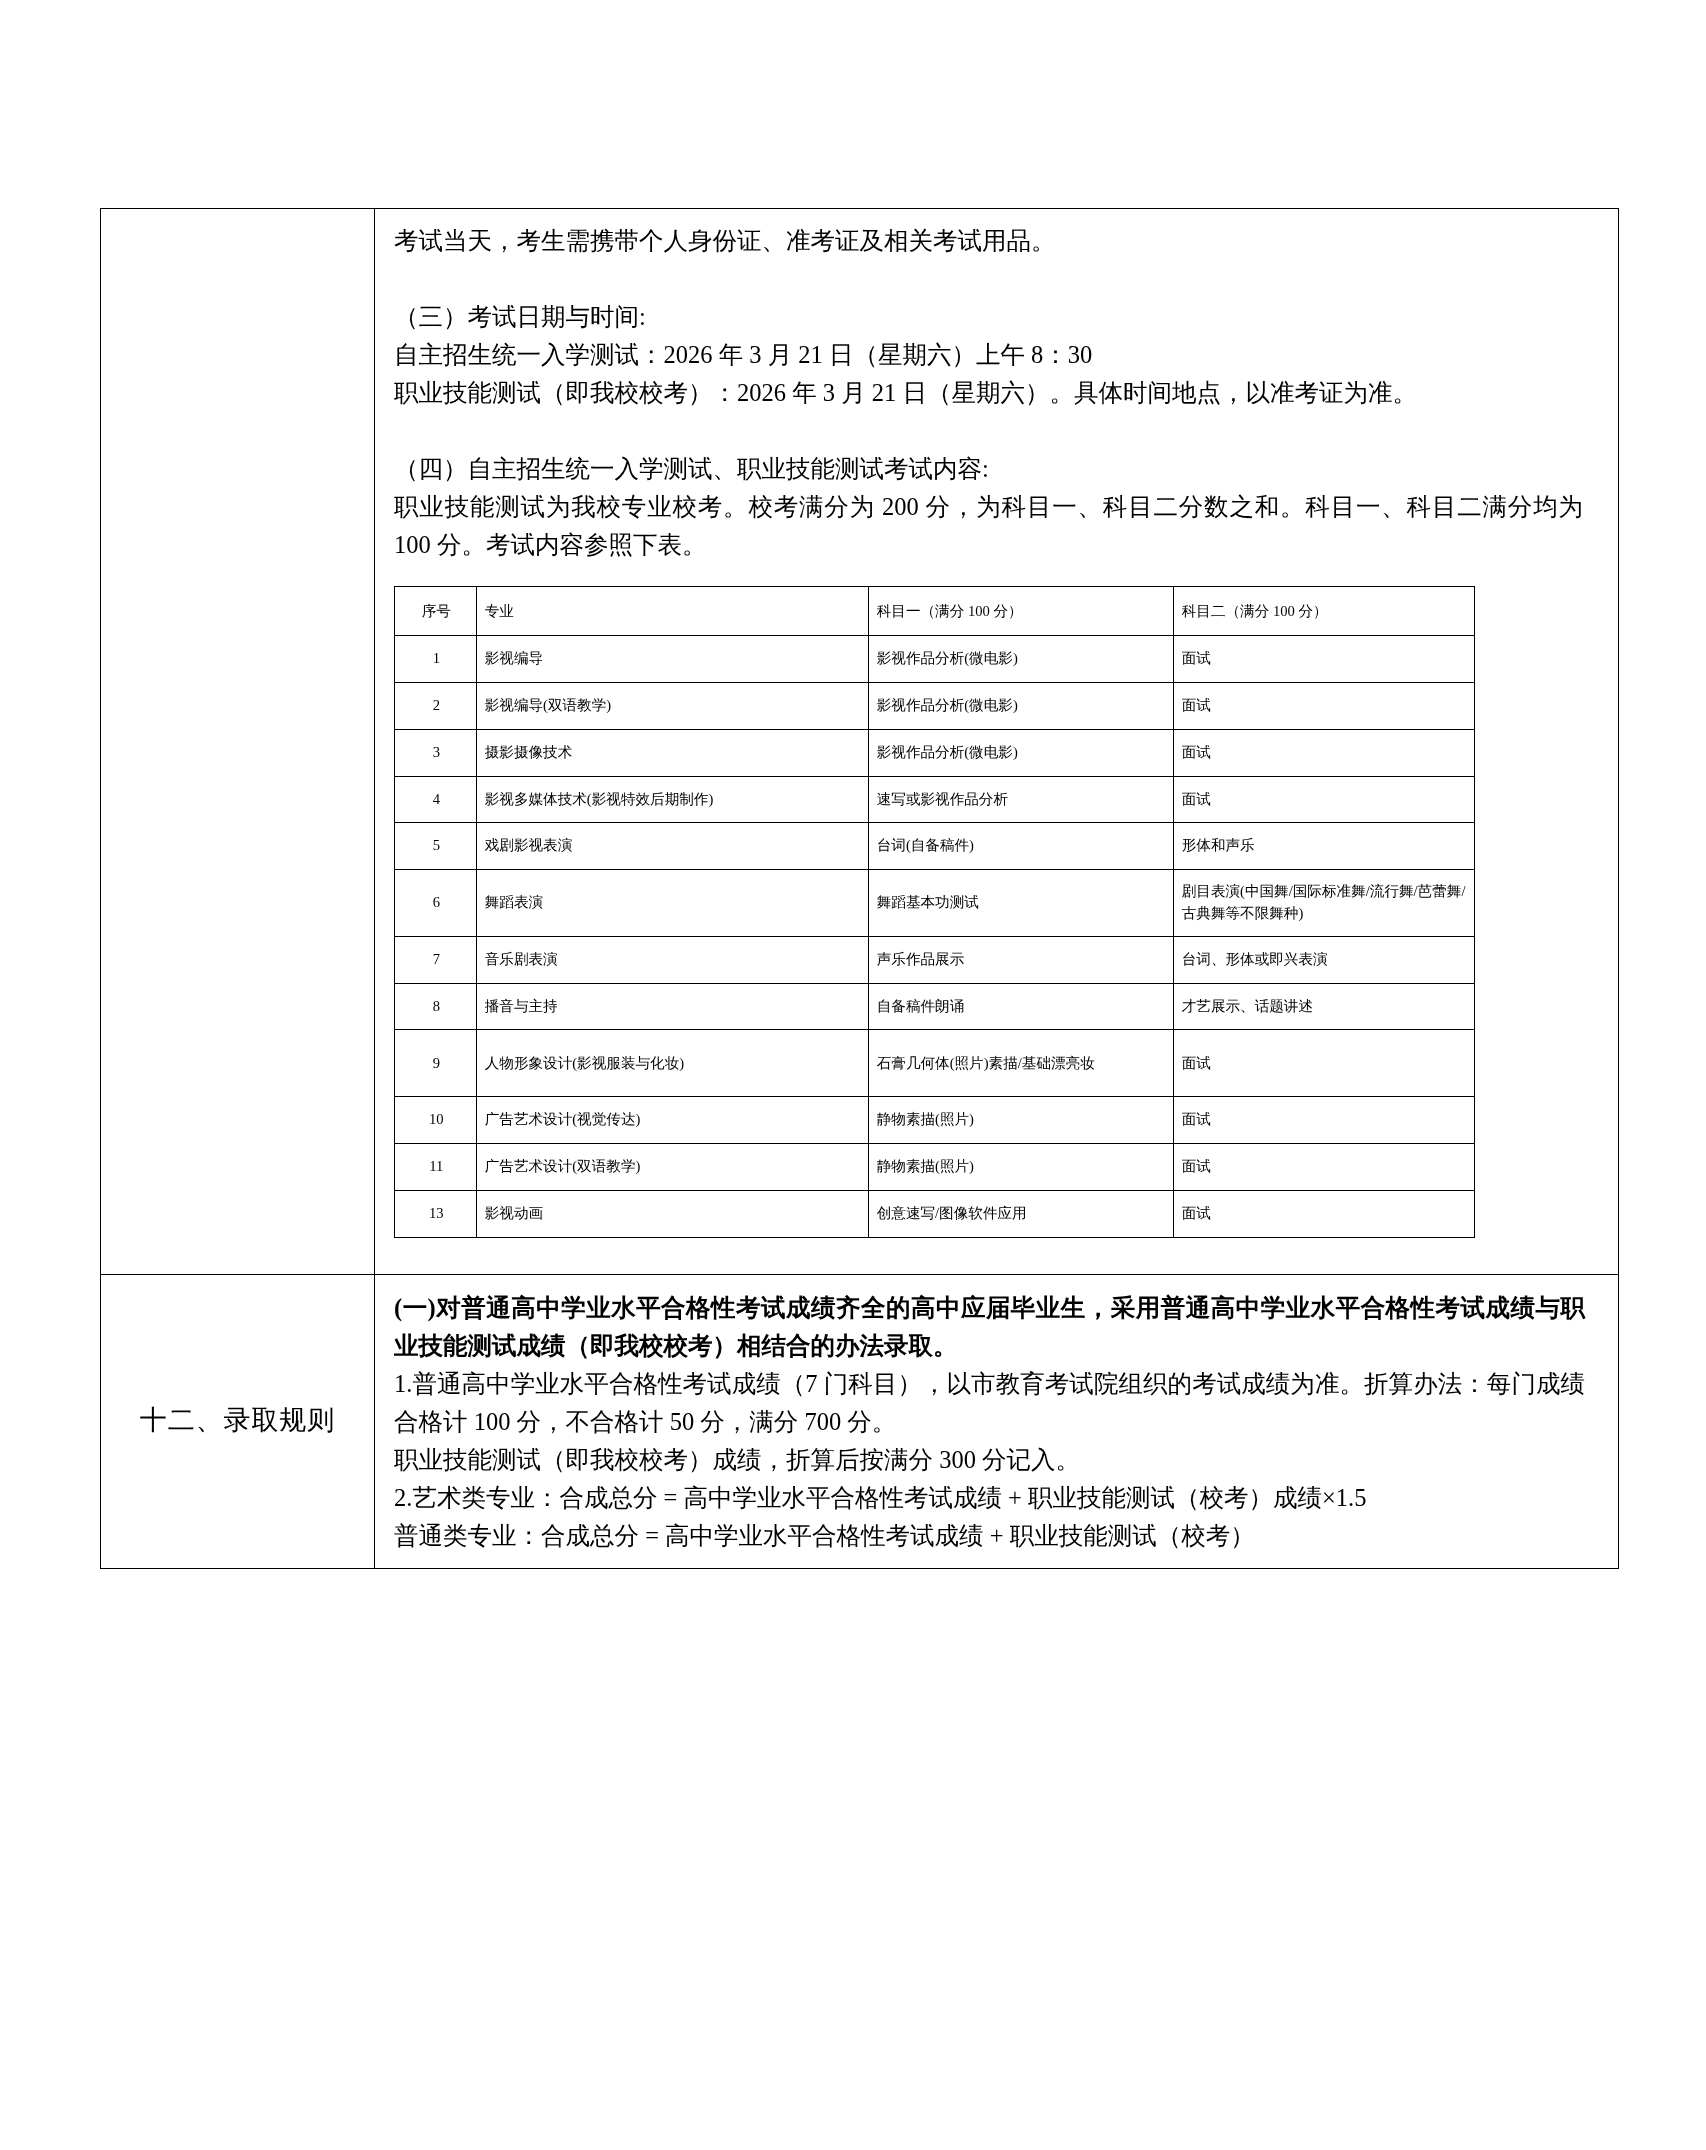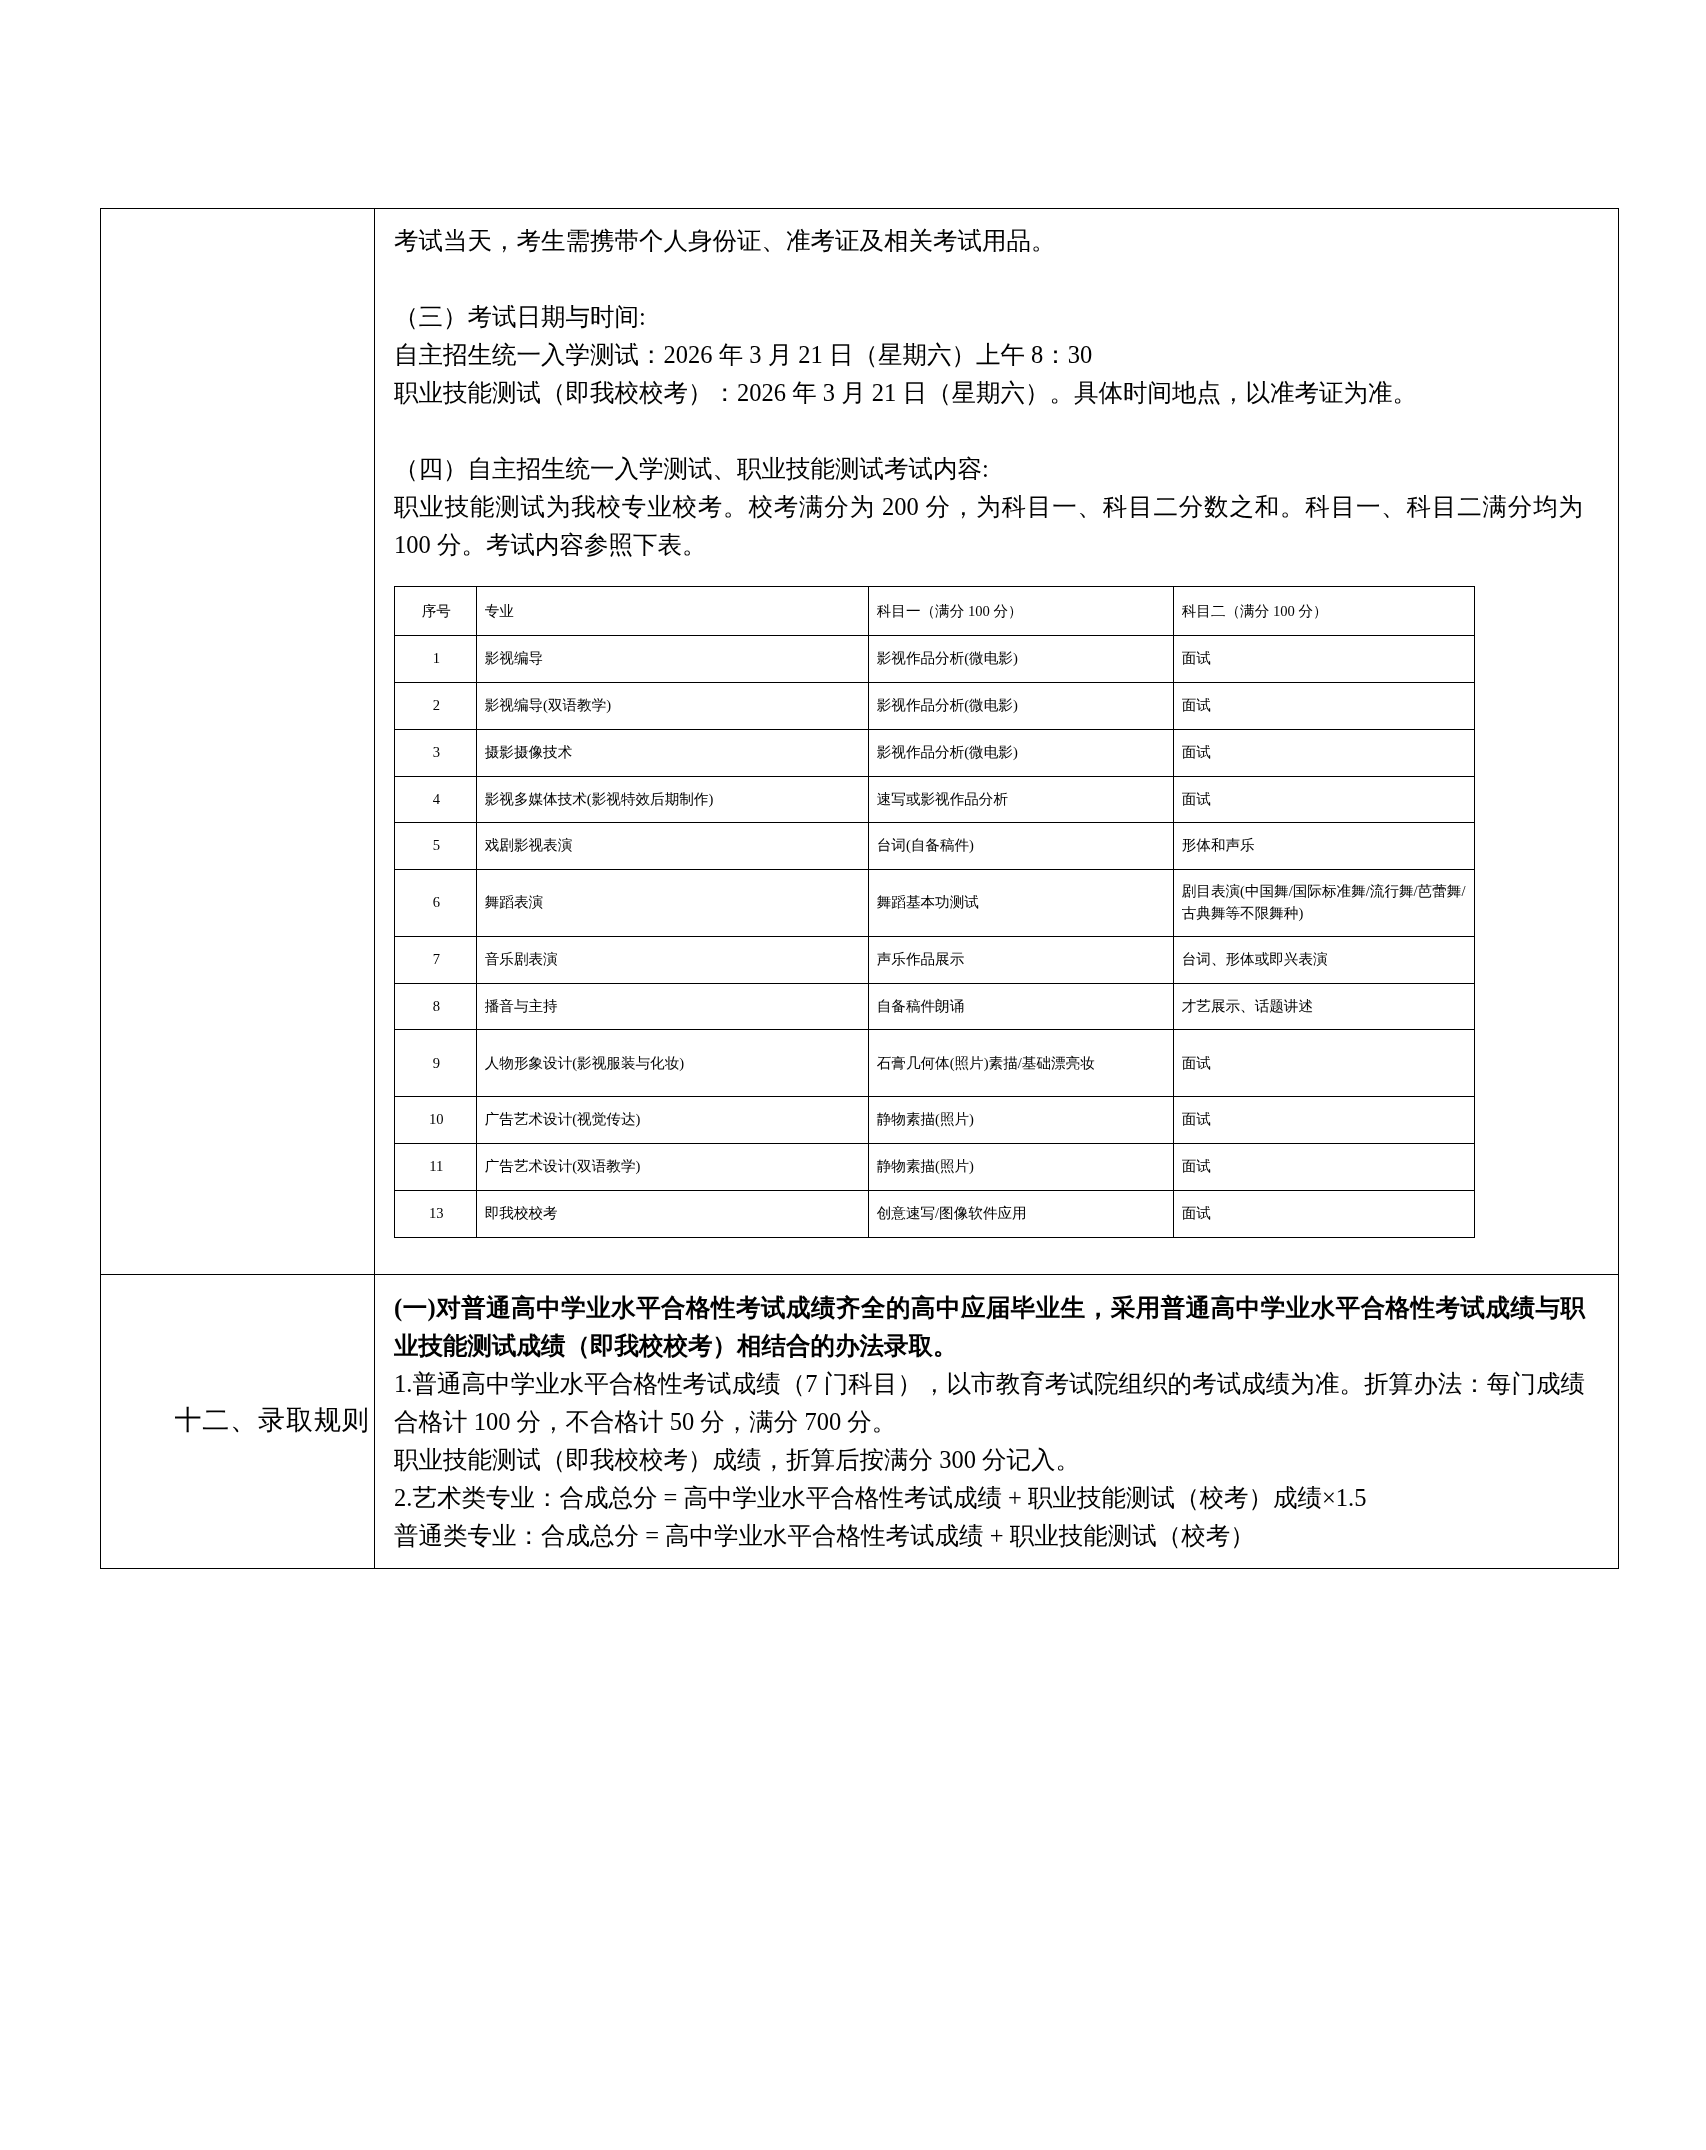--- a/index.html
+++ b/index.html
@@ -34,21 +34,21 @@
     border-collapse: collapse;
     table-layout: fixed;
   }
   .outer-table td {
     border: 1.3px solid #000;
     vertical-align: top;
     padding: 0;
   }
   .col-label {
     width: 274px;
-    text-align: right;
+    text-align: center;
     vertical-align: middle !important;
   }
   .col-body {
     width: 1244px;
   }
 
   .label-text {
     font-size: 27px;
     line-height: 1.4;
     letter-spacing: 0.9px;
@@ -219,21 +219,21 @@
                   <td class="c-s2">面试</td>
                 </tr>
                 <tr class="body">
                   <td class="c-no">11</td>
                   <td class="c-maj">广告艺术设计(双语教学)</td>
                   <td class="c-s1">静物素描(照片)</td>
                   <td class="c-s2">面试</td>
                 </tr>
                 <tr class="body">
                   <td class="c-no">13</td>
-                  <td class="c-maj">即我校校考</td>
+                  <td class="c-maj">影视动画</td>
                   <td class="c-s1">创意速写/图像软件应用</td>
                   <td class="c-s2">面试</td>
                 </tr>
               </tbody>
             </table>
 
           </div>
         </td>
       </tr>
 

